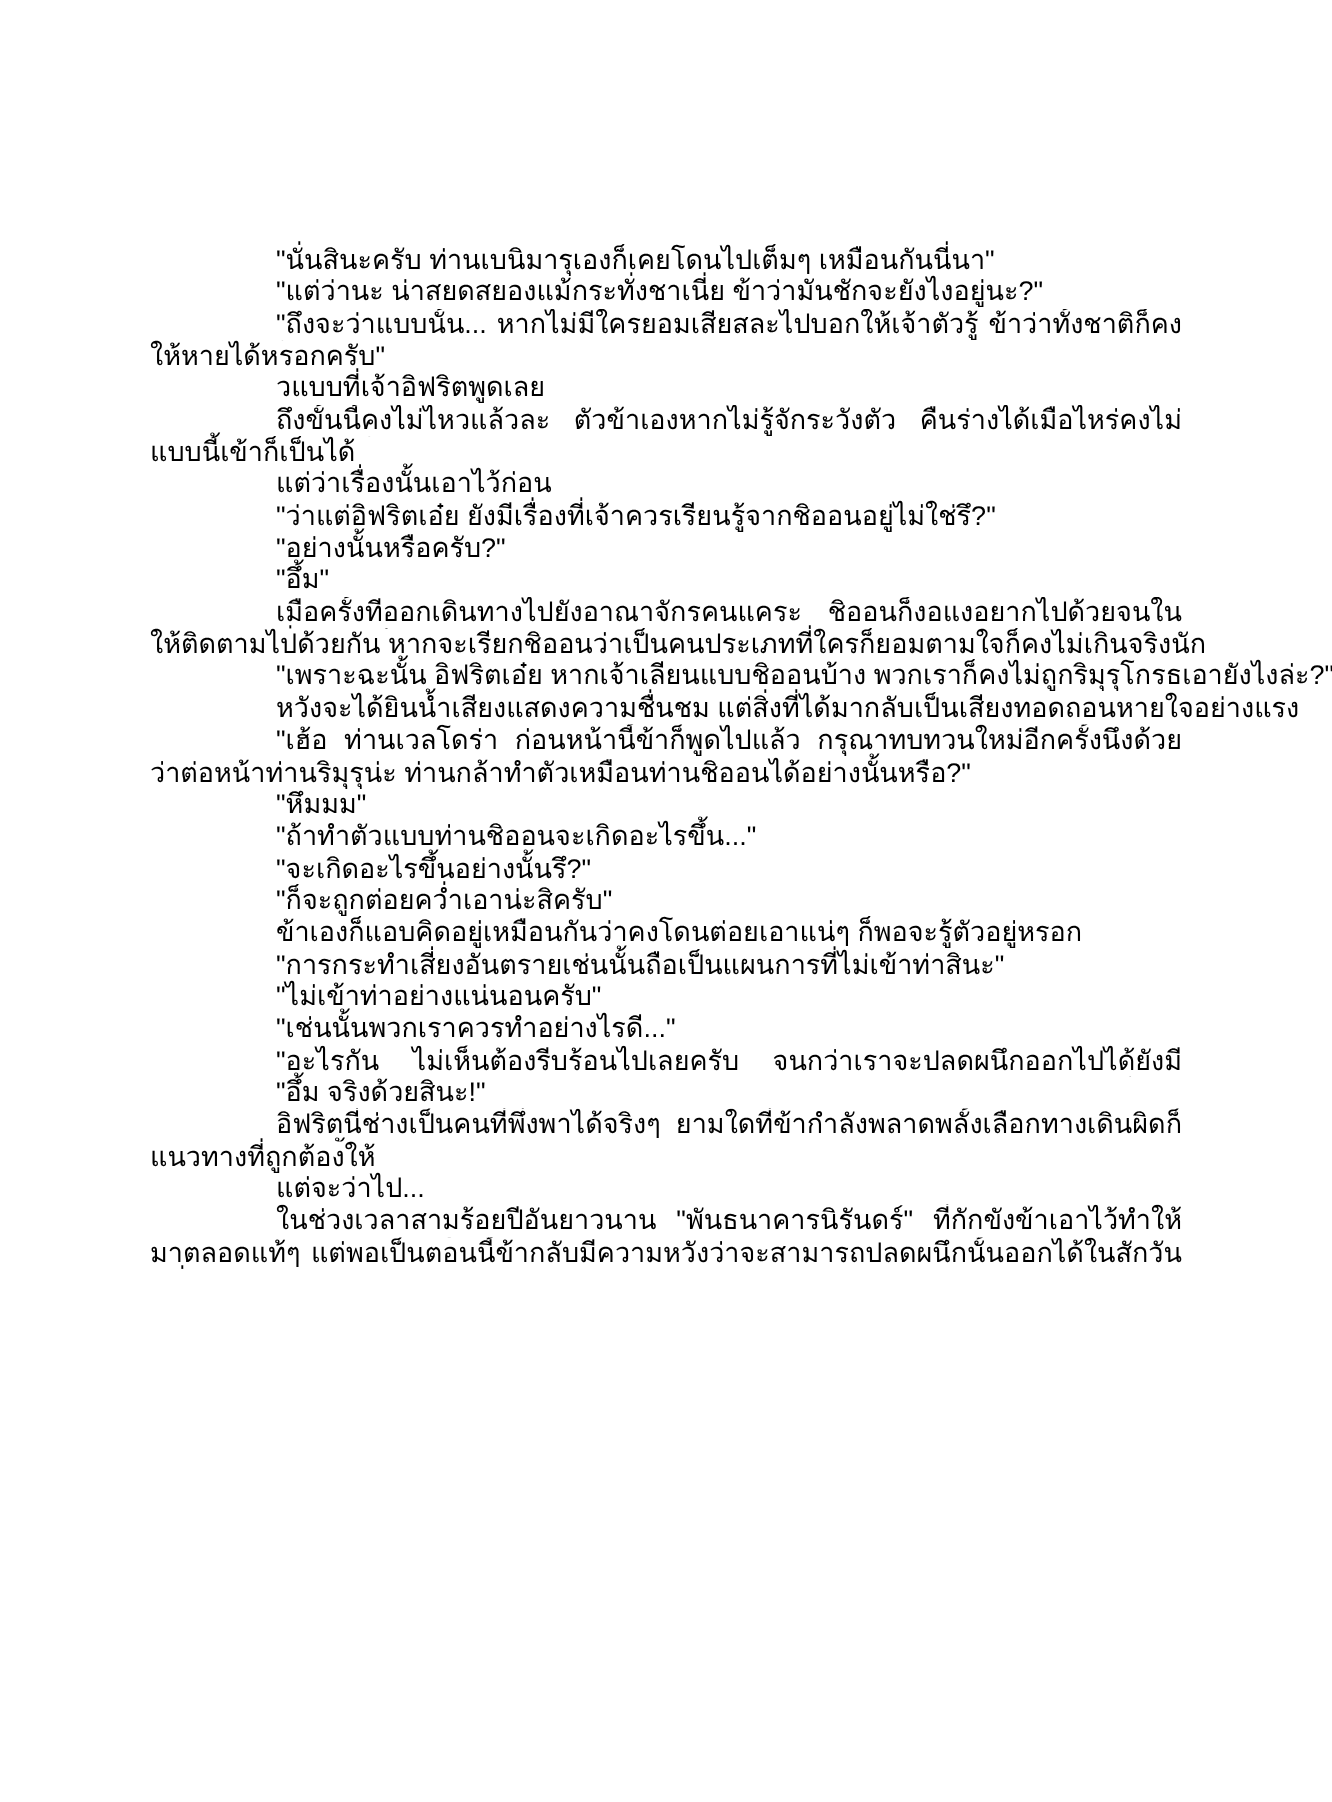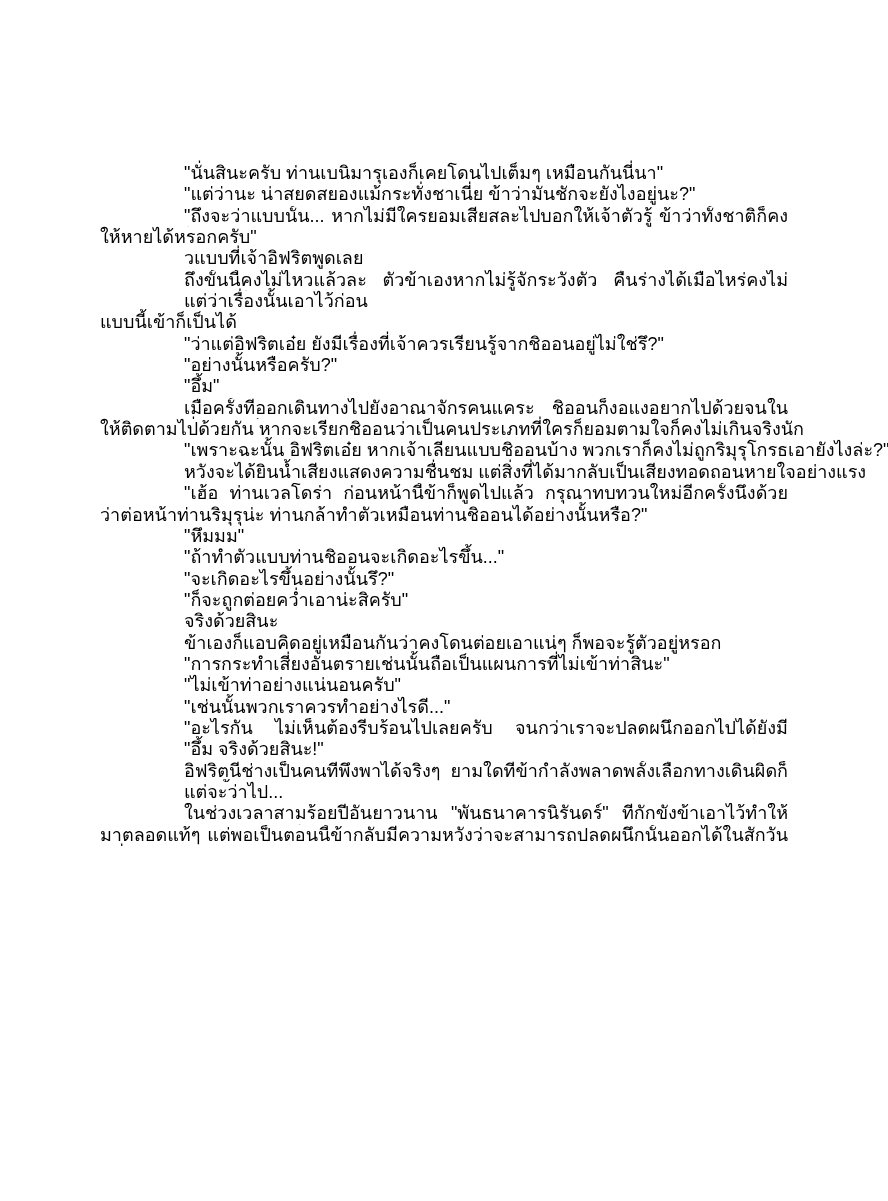--- a/index.html
+++ b/index.html
@@ -43,40 +43,40 @@
 <body>
 
 <div class="page" style="background: rgb(255, 255, 255);">
   <div class="text-block" id="text-block" style="color: rgb(0, 0, 0);">
       <div class="line indent">"นั่นสินะครับ ท่านเบนิมารุเองก็เคยโดนไปเต็มๆ เหมือนกันนี่นา"</div>
       <div class="line indent">"แต่ว่านะ น่าสยดสยองแม้กระทั่งชาเนี่ย ข้าว่ามันชักจะยังไงอยู่นะ?"</div>
       <div class="line indent justify">"ถึงจะว่าแบบนั้น... หากไม่มีใครยอมเสียสละไปบอกให้เจ้าตัวรู้ ข้าว่าทั้งชาติก็คงไม่มีทางแก้</div>
       <div class="line">ให้หายได้หรอกครับ"</div>
       <div class="line indent">วแบบที่เจ้าอิฟริตพูดเลย</div>
       <div class="line indent justify">ถึงขั้นนี้คงไม่ไหวแล้วละ ตัวข้าเองหากไม่รู้จักระวังตัว คืนร่างได้เมื่อไหร่คงไม่วายเจอโศกนาฏกรรม</div>
+      <div class="line">แบบนี้เข้าก็เป็นได้</div>
       <div class="line indent">แต่ว่าเรื่องนั้นเอาไว้ก่อน</div>
-      <div class="line">แบบนี้เข้าก็เป็นได้</div>
       <div class="line indent">"ว่าแต่อิฟริตเอ๋ย ยังมีเรื่องที่เจ้าควรเรียนรู้จากชิออนอยู่ไม่ใช่รึ?"</div>
       <div class="line indent">"อย่างนั้นหรือครับ?"</div>
       <div class="line indent">"อึ้ม"</div>
       <div class="line indent justify">เมื่อครั้งที่ออกเดินทางไปยังอาณาจักรคนแคระ ชิออนก็งอแงอยากไปด้วยจนในที่สุดริมุรุก็ยอม</div>
       <div class="line">ให้ติดตามไปด้วยกัน หากจะเรียกชิออนว่าเป็นคนประเภทที่ใครก็ยอมตามใจก็คงไม่เกินจริงนัก</div>
       <div class="line indent">"เพราะฉะนั้น อิฟริตเอ๋ย หากเจ้าเลียนแบบชิออนบ้าง พวกเราก็คงไม่ถูกริมุรุโกรธเอายังไงล่ะ?"</div>
       <div class="line indent">หวังจะได้ยินน้ำเสียงแสดงความชื่นชม แต่สิ่งที่ได้มากลับเป็นเสียงทอดถอนหายใจอย่างแรง</div>
       <div class="line indent justify">"เฮ้อ ท่านเวลโดร่า ก่อนหน้านี้ข้าก็พูดไปแล้ว กรุณาทบทวนใหม่อีกครั้งนึงด้วยเถอะครับ</div>
       <div class="line">ว่าต่อหน้าท่านริมุรุน่ะ ท่านกล้าทำตัวเหมือนท่านชิออนได้อย่างนั้นหรือ?"</div>
       <div class="line indent">"หึมมม"</div>
       <div class="line indent">"ถ้าทำตัวแบบท่านชิออนจะเกิดอะไรขึ้น..."</div>
       <div class="line indent">"จะเกิดอะไรขึ้นอย่างนั้นรึ?"</div>
       <div class="line indent">"ก็จะถูกต่อยคว่ำเอาน่ะสิครับ"</div>
-      <div class="line indent">จริงด้วยสินะ</div>
       <div class="line indent">ข้าเองก็แอบคิดอยู่เหมือนกันว่าคงโดนต่อยเอาแน่ๆ ก็พอจะรู้ตัวอยู่หรอก</div>
       <div class="line indent">"การกระทำเสี่ยงอันตรายเช่นนั้นถือเป็นแผนการที่ไม่เข้าท่าสินะ"</div>
       <div class="line indent">"ไม่เข้าท่าอย่างแน่นอนครับ"</div>
       <div class="line indent">"เช่นนั้นพวกเราควรทำอย่างไรดี..."</div>
       <div class="line indent justify">"อะไรกัน ไม่เห็นต้องรีบร้อนไปเลยครับ จนกว่าเราจะปลดผนึกออกไปได้ยังมีเวลาอีกเยอะ ไว้ถึง</div>
       <div class="line indent">"อึ้ม จริงด้วยสินะ!"</div>
       <div class="line indent justify">อิฟริตนี่ช่างเป็นคนที่พึ่งพาได้จริงๆ ยามใดที่ข้ากำลังพลาดพลั้งเลือกทางเดินผิดก็ช่วยชี้แนะ</div>
+      <div class="line">แนวทางที่ถูกต้องให้</div>
       <div class="line indent">แต่จะว่าไป...</div>
       <div class="line indent justify">ในช่วงเวลาสามร้อยปีอันยาวนาน "พันธนาคารนิรันดร์" ที่กักขังข้าเอาไว้ทำให้ข้ารู้สึกรำคาญใจ</div>
       <div class="line justify">มาตลอดแท้ๆ แต่พอเป็นตอนนี้ข้ากลับมีความหวังว่าจะสามารถปลดผนึกนั้นออกได้ในสักวันหนึ่งอย่างแน่นอน</div>
     </div>
 </div>
 
 </body></html>

